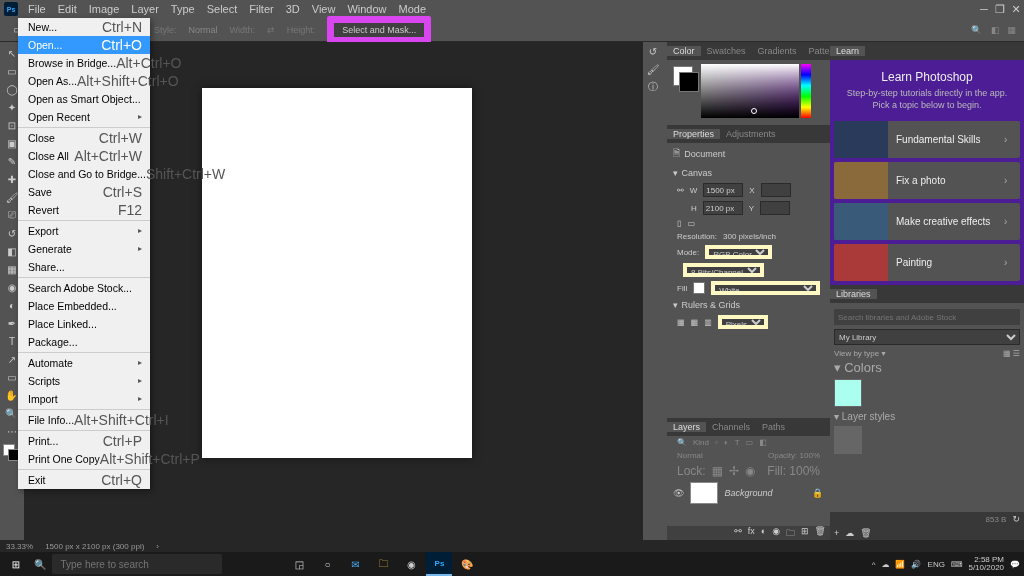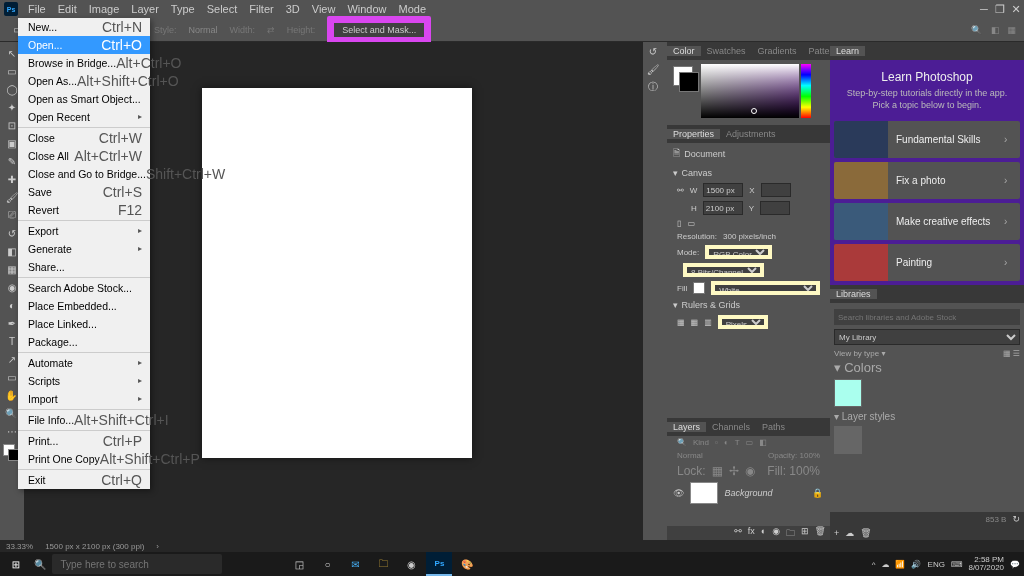--- a/index.html
+++ b/index.html
@@ -336,21 +336,21 @@
   <div class="ticon">🎨</div>
   <div class="tray">
     <span>^</span>
     <span>☁</span>
     <span>📶</span>
     <span>🔊</span>
     <span>ENG</span>
     <span>⌨</span>
     <div class="clock">
       <div>2:58 PM</div>
-      <div>8/07/2020</div>
+      <div>5/10/2020</div>
     </div>
     <span>💬</span>
   </div>
 </div>
 
 <div class="dropdown" id="file-dd">
     <div class="item">
       <span>New...</span>
       <span class="sc">Ctrl+N</span>
     </div>

